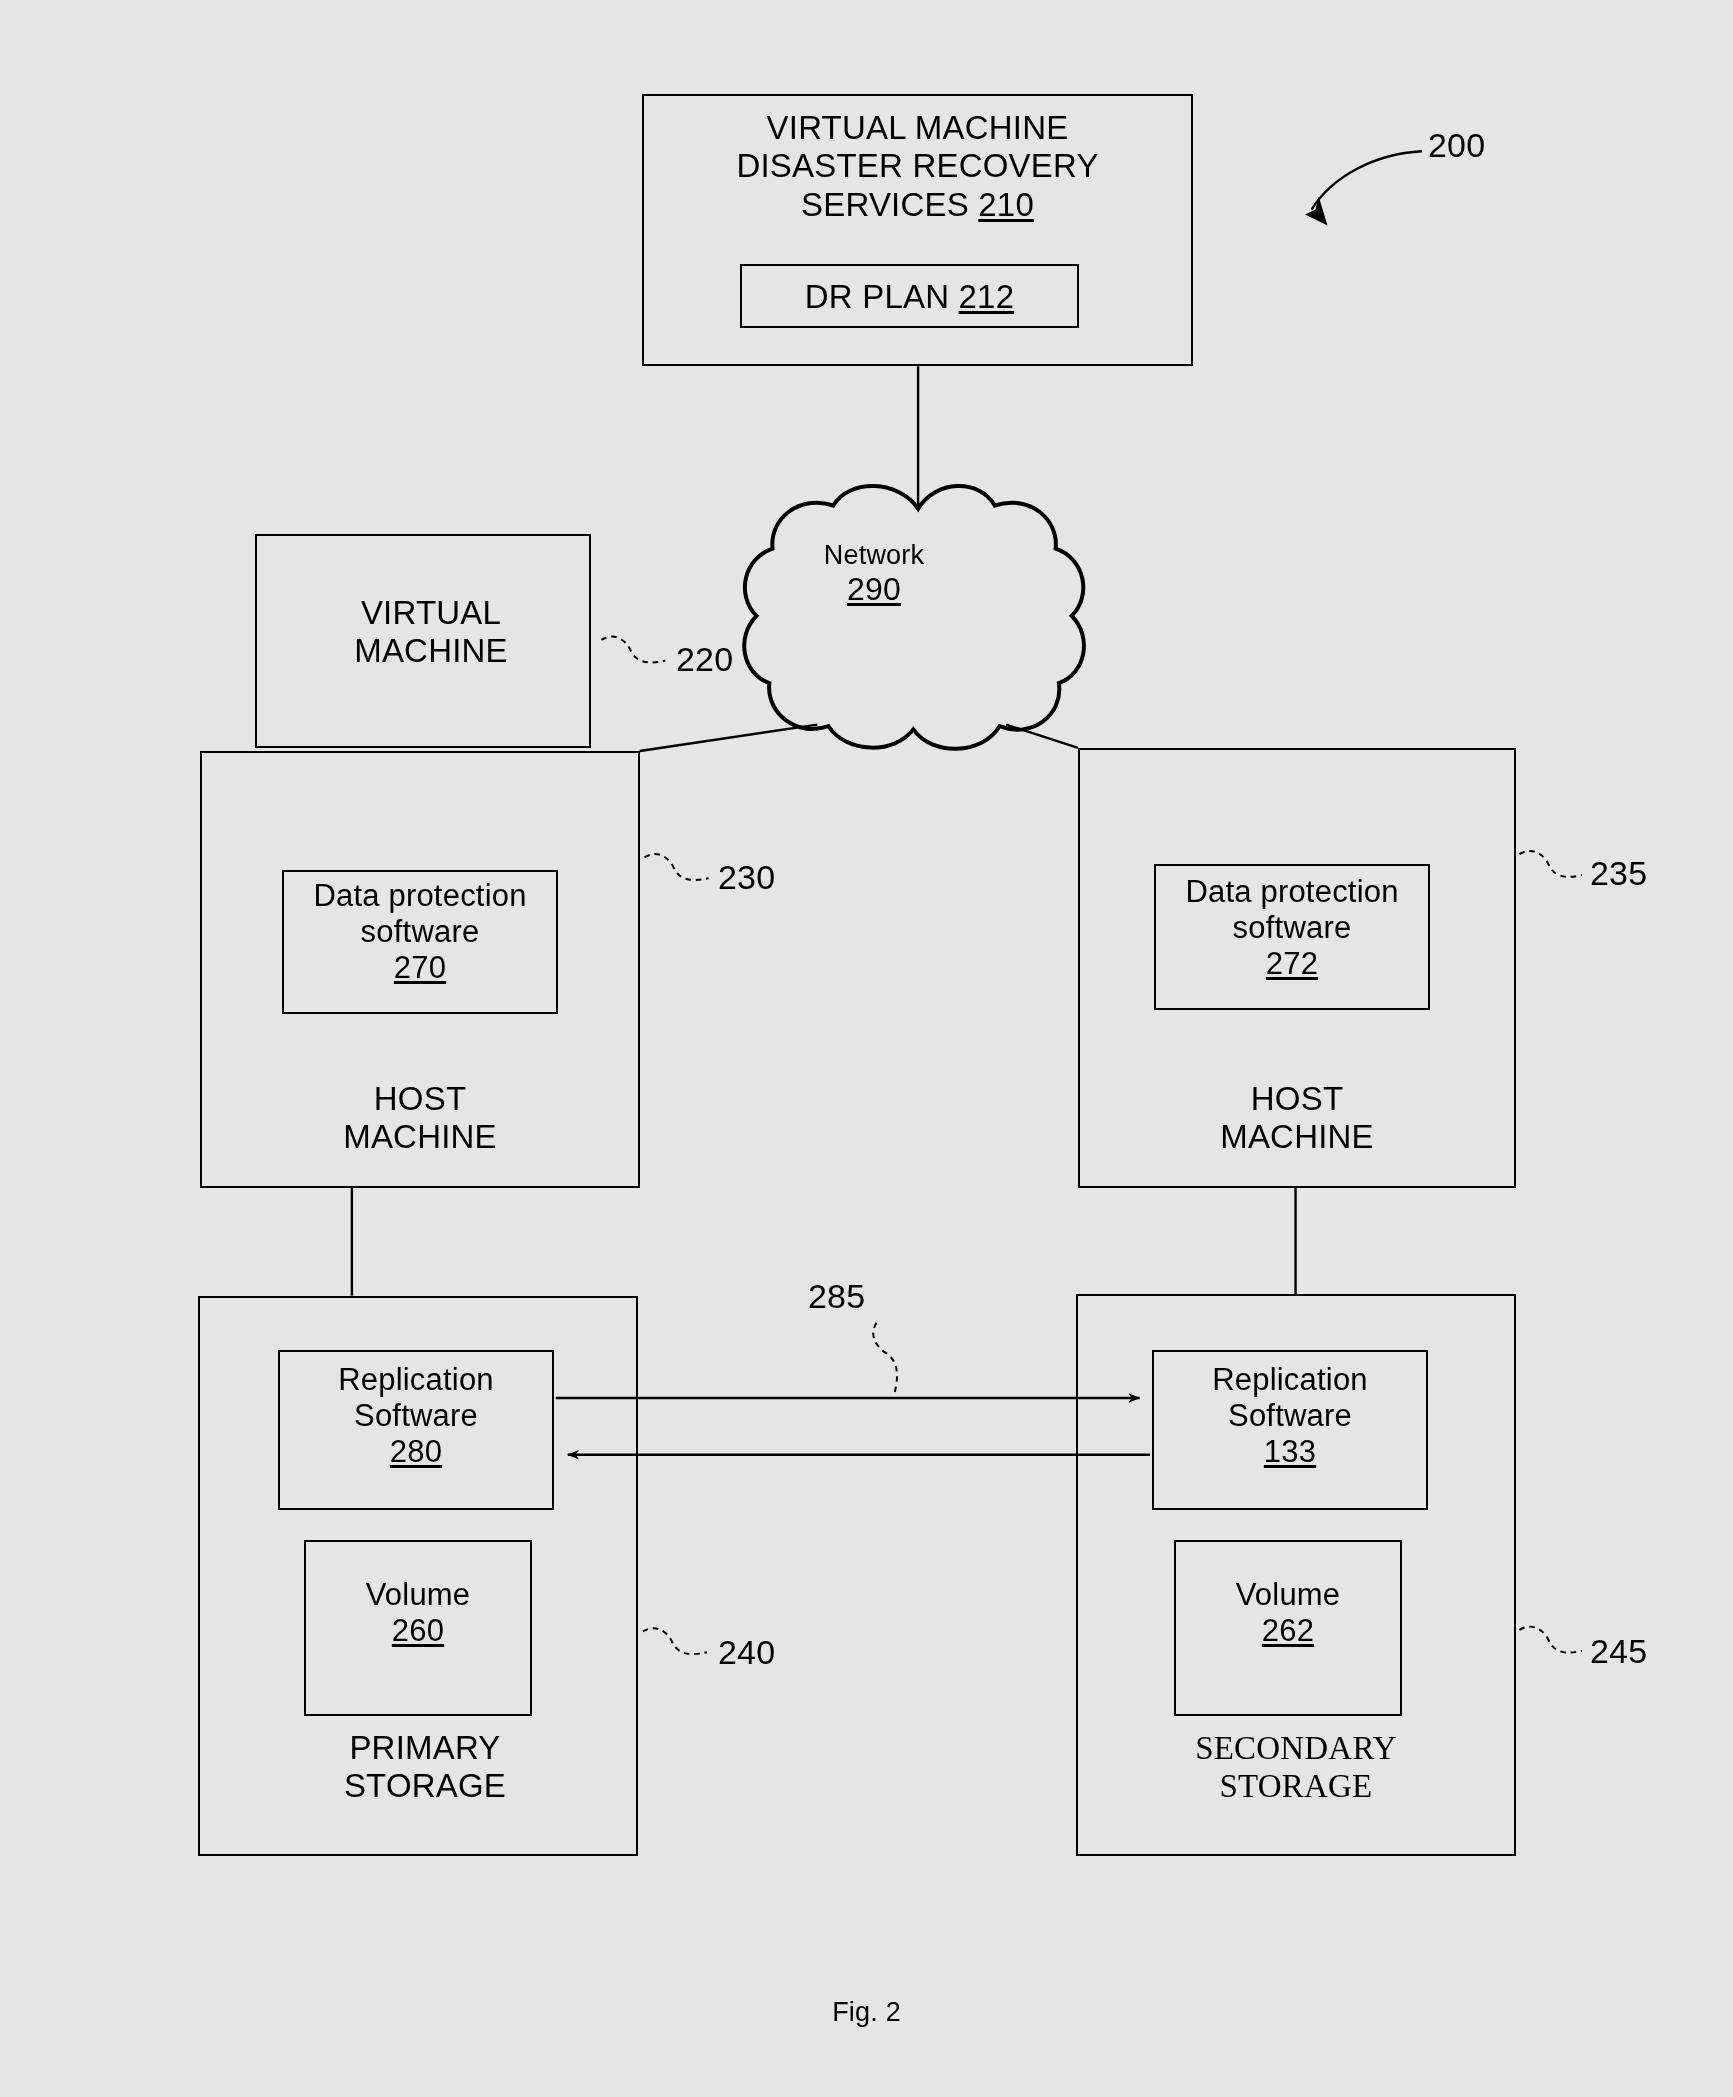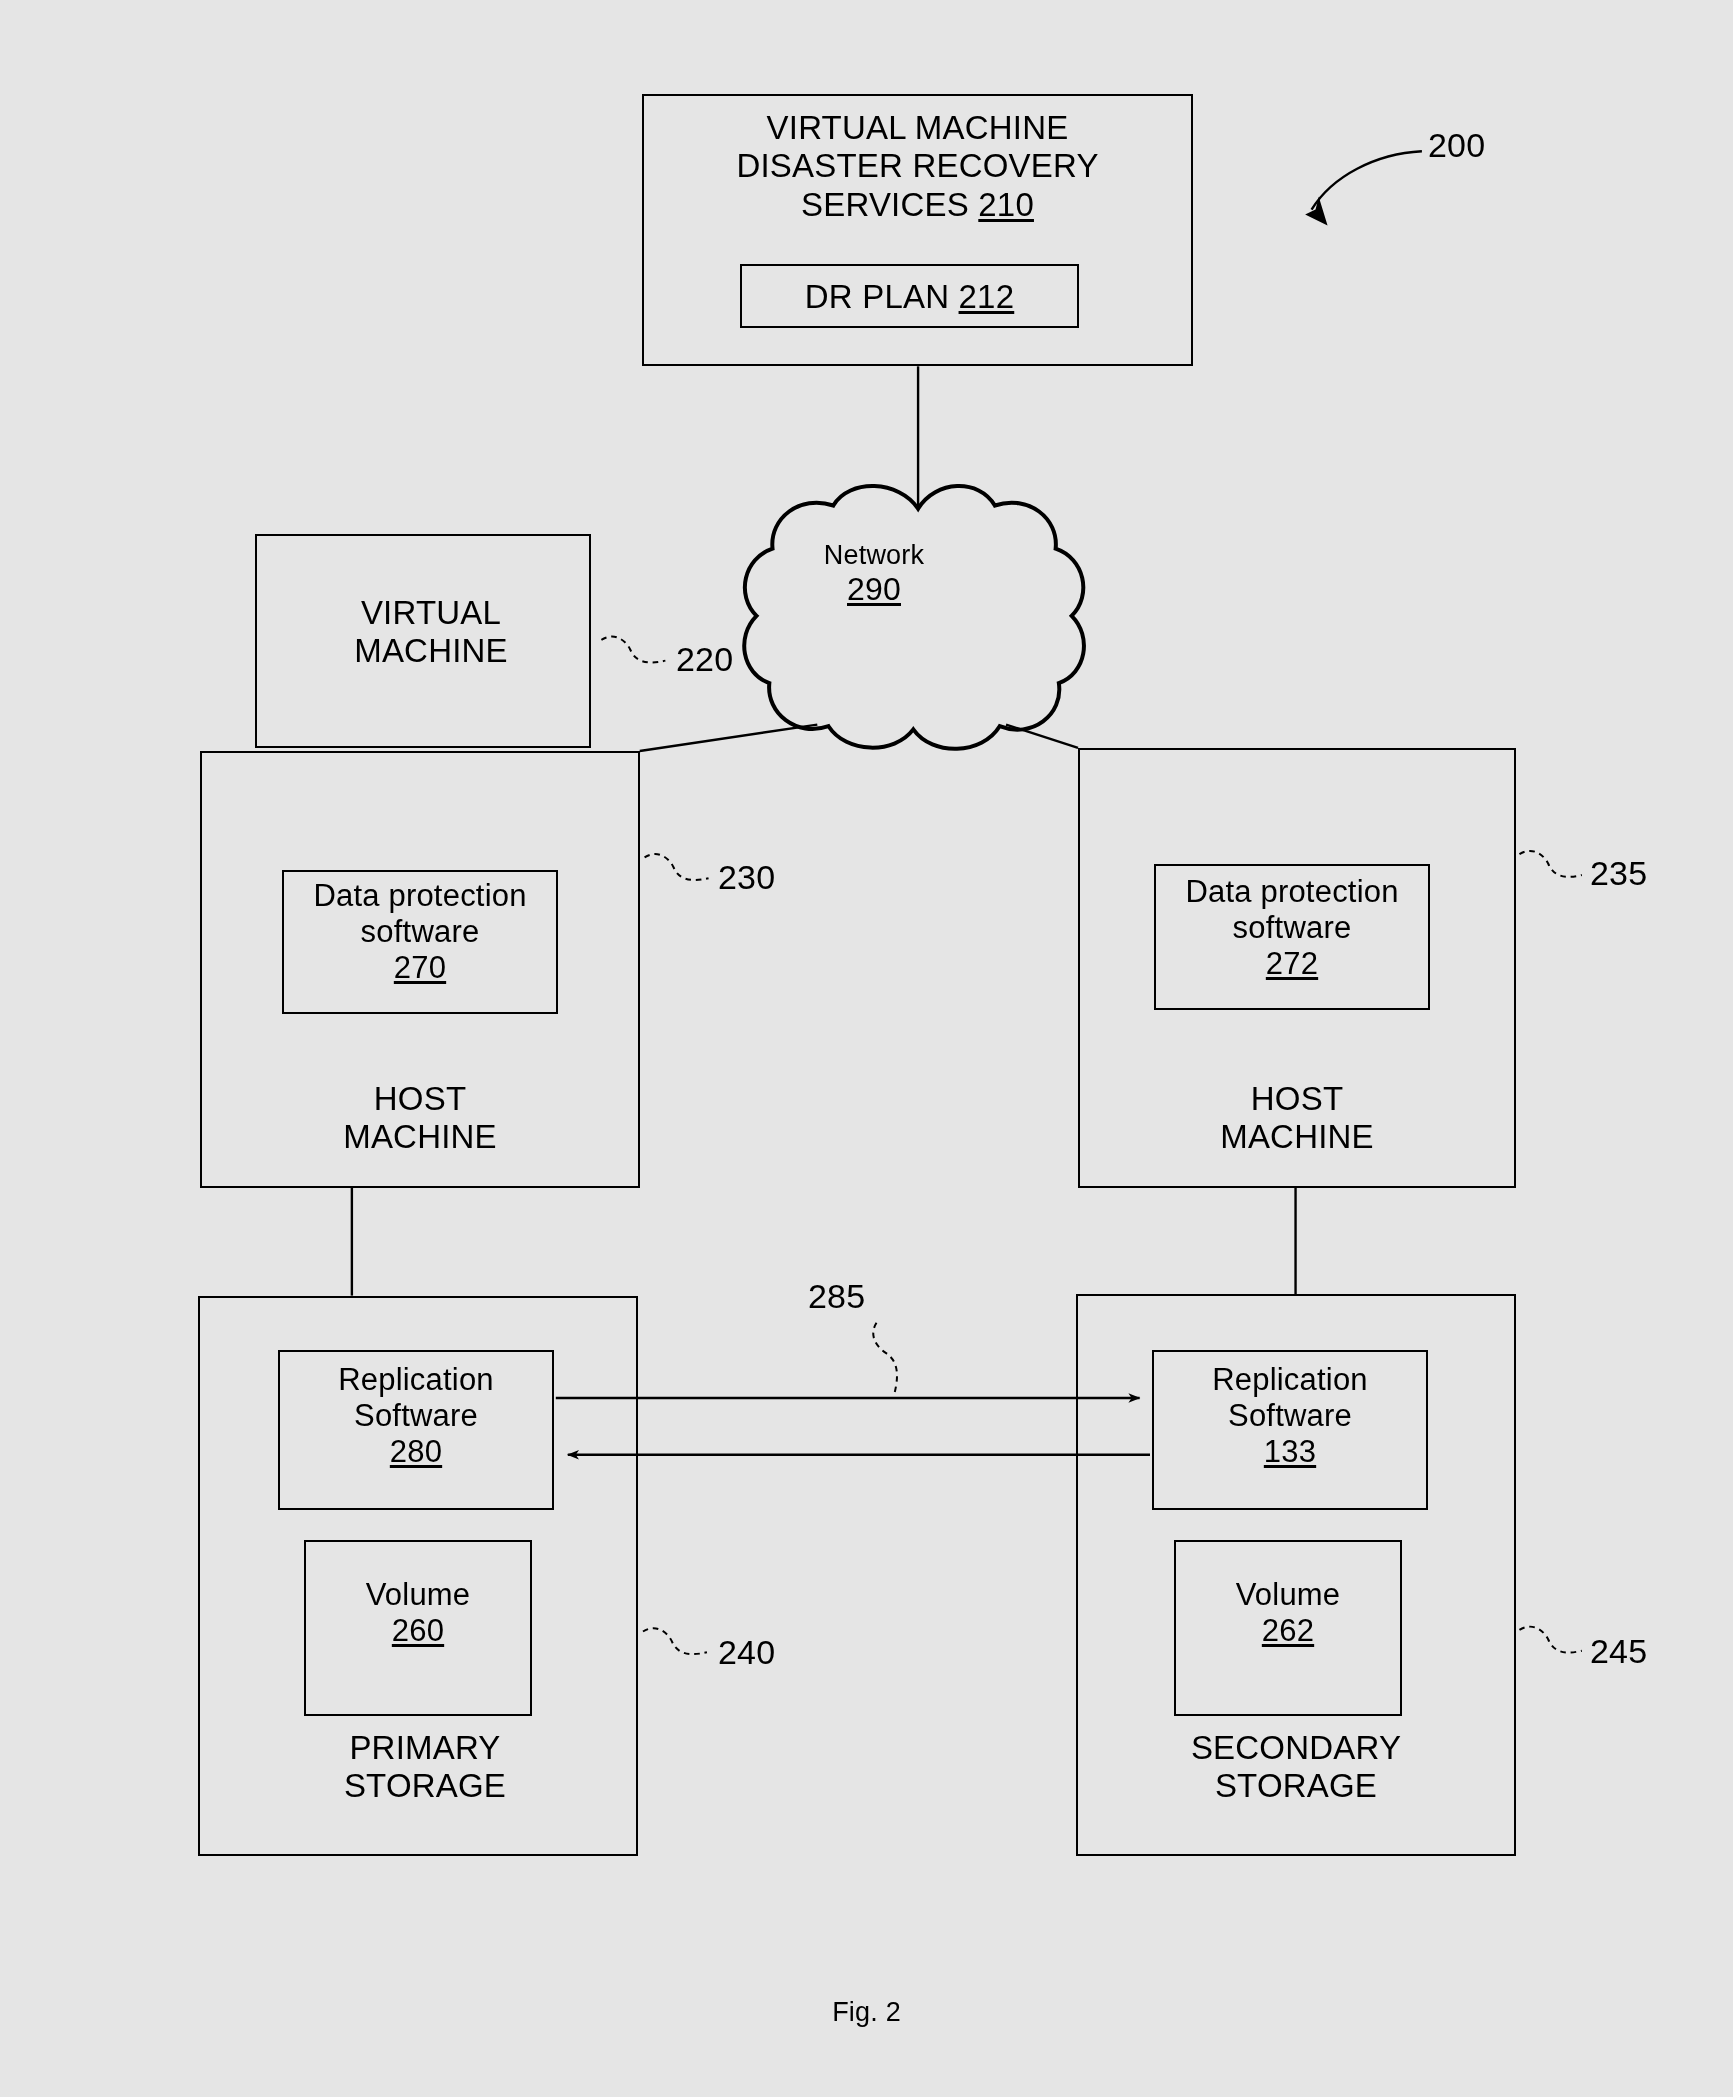--- a/index.html
+++ b/index.html
@@ -84,21 +84,21 @@
   #vol-left-box     { left: 304px;  top: 1540px; width: 228px;  height: 176px; }
   #vol-left-title   { left: 304px;  top: 1577px; width: 228px; }
   #storage-left-title{left: 198px;  top: 1729px; width: 440px; margin-left: 7px; }
   #ref-240          { left: 718px;  top: 1633px; width: 104px;  text-align: left; }
 
   #storage-right-box{ left: 1076px; top: 1294px; width: 440px;  height: 562px; }
   #repl-right-box   { left: 1152px; top: 1350px; width: 276px;  height: 160px; }
   #repl-right-title { left: 1152px; top: 1362px; width: 276px; }
   #vol-right-box    { left: 1174px; top: 1540px; width: 228px;  height: 176px; }
   #vol-right-title  { left: 1174px; top: 1577px; width: 228px; }
-  #storage-right-title{left:1076px; top: 1729px; width: 440px; }
+  #storage-right-title{left:1076px; top: 1729px; width: 440px; font-family: Liberation Serif, serif; }
   #ref-245          { left: 1590px; top: 1632px; width: 104px;  text-align: left; }
 
   #ref-285          { left: 808px; top: 1277px; width: 144px;  text-align: left; }
 
   #fig-caption      { left: 0px;    top: 1997px; width: 1733px; text-align: center; font-size: 27px; }
 </style>
 </head>
 <body>
 
 <div id="figure">

